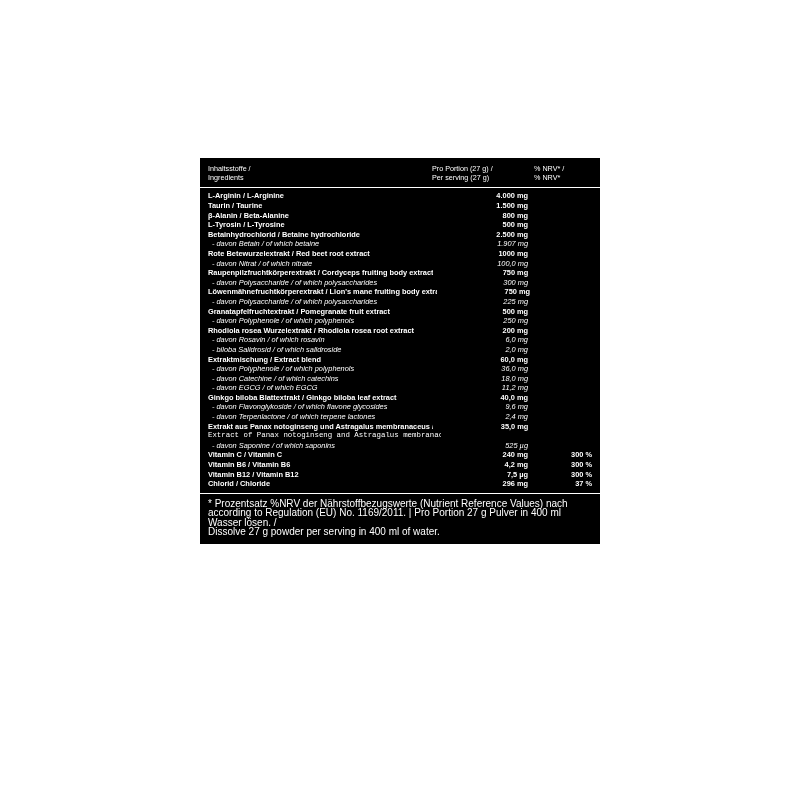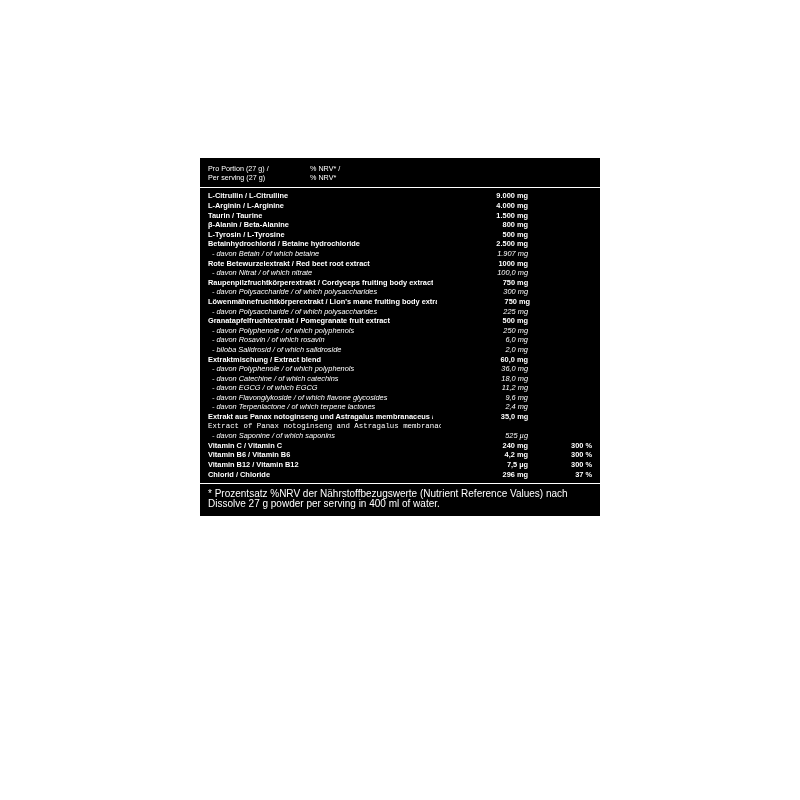--- a/index.html
+++ b/index.html
@@ -87,37 +87,36 @@
     line-height: 9.4px;
   }
   .footnote .fline { display: block; }
 </style>
 </head>
 <body>
 
 <div id="panel">
 
   <div class="header-row">
+    <div class="header-left">
+      <span class="header-line">Inhaltsstoffe /</span>
+      <span class="header-line">Ingredients</span>
+    </div>
     <div class="header-mid">
       <span class="header-line">Pro Portion (27 g) /</span>
       <span class="header-line">Per serving (27 g)</span>
     </div>
     <div class="header-right">
       <span class="header-line">% NRV* /</span>
       <span class="header-line">% NRV*</span>
     </div>
   </div>
 
   <div class="rows" id="rows">
       <div class="row bold">
-        <div class="name">L-Citrullin / L-Citrulline</div>
-        <div class="amount">9.000 mg</div>
-        <div class="nrv"></div>
-      </div>
-      <div class="row bold">
         <div class="name">L-Arginin / L-Arginine</div>
         <div class="amount">4.000 mg</div>
         <div class="nrv"></div>
       </div>
       <div class="row bold">
         <div class="name">Taurin / Taurine</div>
         <div class="amount">1.500 mg</div>
         <div class="nrv"></div>
       </div>
       <div class="row bold">
@@ -173,20 +172,25 @@
       <div class="row bold">
         <div class="name">Granatapfelfruchtextrakt / Pomegranate fruit extract</div>
         <div class="amount">500 mg</div>
         <div class="nrv"></div>
       </div>
       <div class="row sub">
         <div class="name">- davon Polyphenole / of which polyphenols</div>
         <div class="amount">250 mg</div>
         <div class="nrv"></div>
       </div>
+      <div class="row bold">
+        <div class="name">Rhodiola rosea Wurzelextrakt / Rhodiola rosea root extract</div>
+        <div class="amount">200 mg</div>
+        <div class="nrv"></div>
+      </div>
       <div class="row sub">
         <div class="name">- davon Rosavin / of which rosavin</div>
         <div class="amount">6,0 mg</div>
         <div class="nrv"></div>
       </div>
       <div class="row sub">
         <div class="name">- biloba Salidrosid / of which salidroside</div>
         <div class="amount">2,0 mg</div>
         <div class="nrv"></div>
       </div>
@@ -201,20 +205,25 @@
         <div class="nrv"></div>
       </div>
       <div class="row sub">
         <div class="name">- davon Catechine / of which catechins</div>
         <div class="amount">18,0 mg</div>
         <div class="nrv"></div>
       </div>
       <div class="row sub">
         <div class="name">- davon EGCG / of which EGCG</div>
         <div class="amount">11,2 mg</div>
+        <div class="nrv"></div>
+      </div>
+      <div class="row bold">
+        <div class="name">Ginkgo biloba Blattextrakt / Ginkgo biloba leaf extract</div>
+        <div class="amount">40,0 mg</div>
         <div class="nrv"></div>
       </div>
       <div class="row sub">
         <div class="name">- davon Flavonglykoside / of which flavone glycosides</div>
         <div class="amount">9,6 mg</div>
         <div class="nrv"></div>
       </div>
       <div class="row sub">
         <div class="name">- davon Terpenlactone / of which terpene lactones</div>
         <div class="amount">2,4 mg</div>
@@ -252,16 +261,17 @@
       </div>
       <div class="row bold">
         <div class="name">Chlorid / Chloride</div>
         <div class="amount">296 mg</div>
         <div class="nrv">37 %</div>
       </div>
     </div>
 
   <div class="footnote" id="footnote">
       <span class="fline">* Prozentsatz %NRV der Nährstoffbezugswerte (Nutrient Reference Values) nach</span>
+      <span class="fline">according to Regulation (EU) No. 1169/2011. | Pro Portion 27 g Pulver in 400 ml Wasser lösen. /</span>
       <span class="fline">Dissolve 27 g powder per serving in 400 ml of water.</span>
     </div>
 
 </div>
 
 </body></html>

